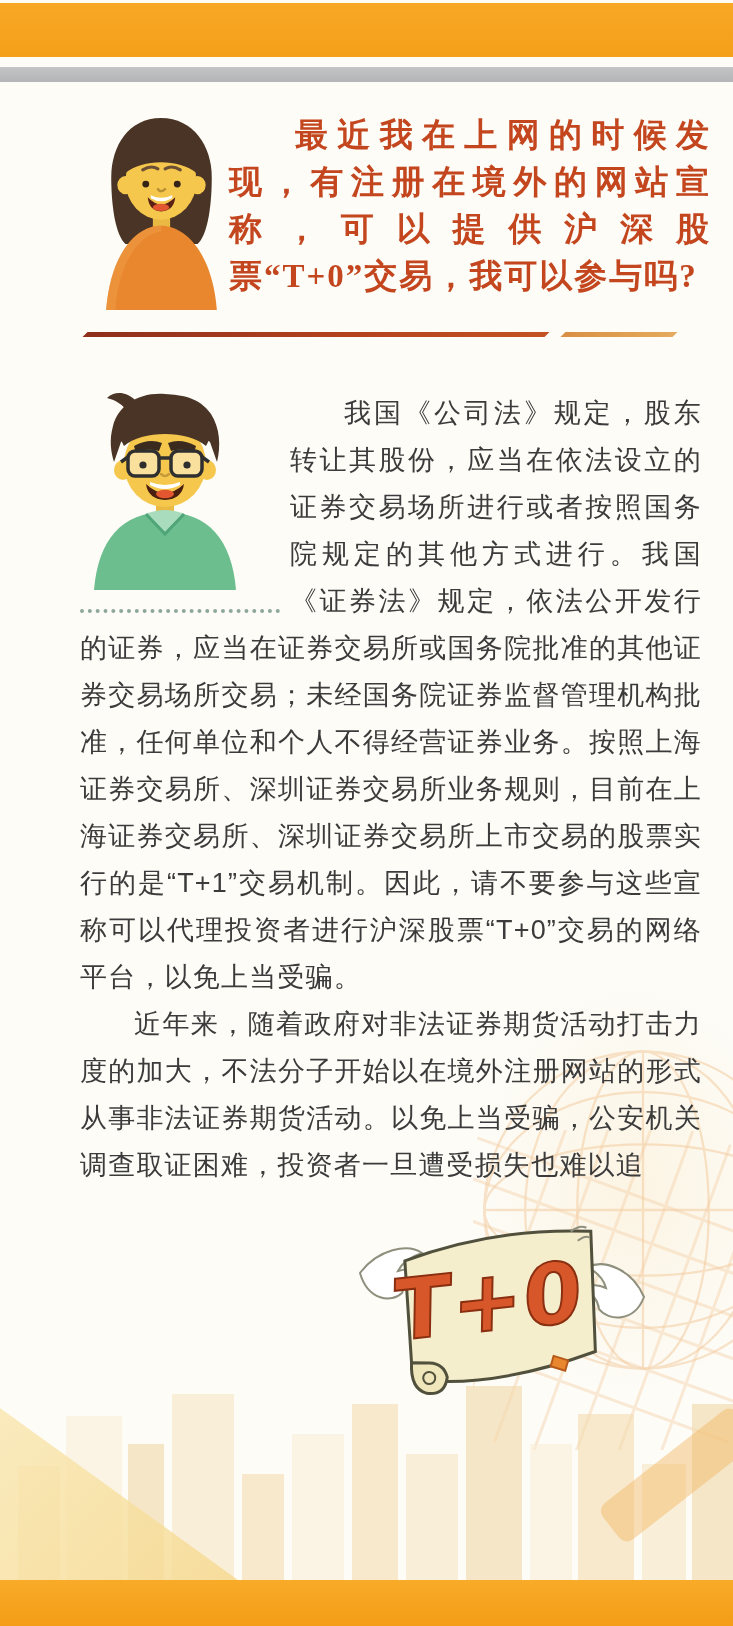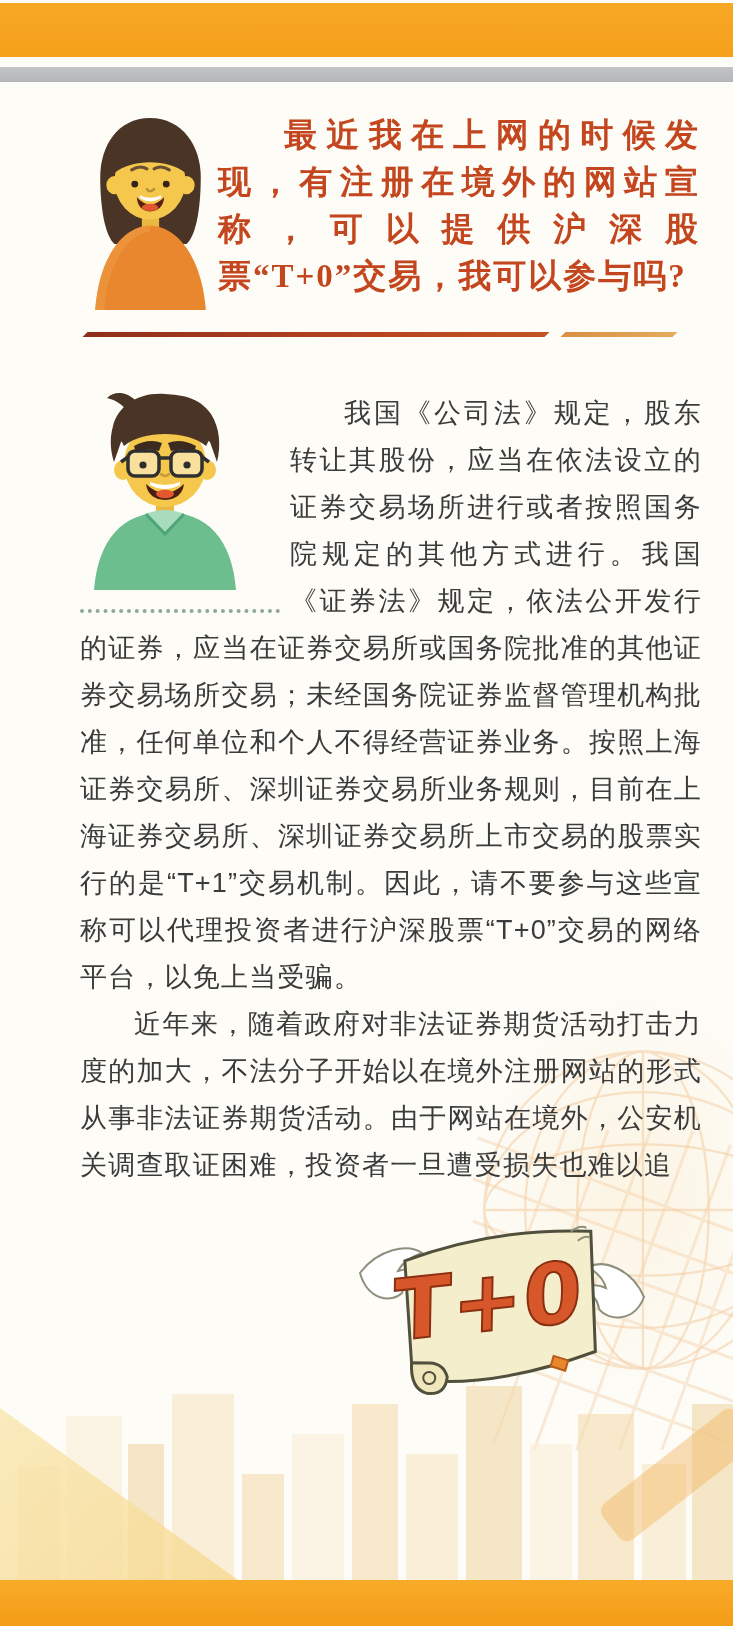--- a/index.html
+++ b/index.html
@@ -15,21 +15,21 @@
   .wm.skyline{left:0;top:1378px;width:733px;height:202px;opacity:.6;}
   .wm.globe{right:-80px;top:1040px;width:340px;height:340px;opacity:.4;}
   .wm.grid{right:0;top:1130px;width:260px;height:320px;opacity:.45;}
   .wm.corner{left:0;top:1408px;width:238px;height:172px;background:linear-gradient(135deg,#f9e6ae,#f6d98f);
              clip-path:polygon(0 0,100% 100%,0 100%);opacity:.8;}
   .wm.streak{right:-30px;top:1452px;width:170px;height:46px;background:#f2b55f;opacity:.45;
              transform:rotate(-38deg);border-radius:10px;}
   .wm.wash{right:-60px;top:980px;width:320px;height:420px;opacity:.5;
            background:radial-gradient(closest-side,#fbeccf,rgba(251,236,207,0));}
   
-  .question{position:absolute;left:83px;top:112px;width:617px;z-index:1;
+  .question{position:absolute;left:94px;top:112px;width:617px;z-index:1;
             font-family:"Liberation Serif",serif;font-weight:bold;
             font-size:33px;line-height:47px;letter-spacing:2px;color:#c3461e;
             text-align:justify;}
   .question .avatar-f{float:left;width:135px;height:198px;}
   .question p{margin:0;text-indent:2em;}
   
   .divider{position:absolute;left:85px;top:332px;width:600px;height:6px;z-index:1;}
   .divider .seg1{position:absolute;left:0;top:0;width:462px;height:5px;
                  background:linear-gradient(90deg,#8e2f1b,#b6431f 60%,#c35321);transform:skewX(-45deg);}
   .divider .seg2{position:absolute;left:478px;top:0;width:112px;height:5px;
@@ -151,21 +151,21 @@
         <path d="M81 84 q4 4 8 0" stroke="#c79a3a" stroke-width="2.5" fill="none" stroke-linecap="round"></path>
         <path d="M66 94 Q85 112 104 94 Q102 109 85 110 Q68 109 66 94 Z" fill="#4a1f10"></path>
         <path d="M70 95 Q85 103 100 95 L100 92 Q85 98 70 92 Z" fill="#ffffff"></path>
         <ellipse cx="85" cy="104" rx="9" ry="4.2" fill="#e2572f"></ellipse>
         <path d="M14 200 C18 150 42 122 85 122 C128 122 152 150 156 200 Z" fill="#6cbe8f"></path>
         <path d="M66 124 L85 142 L104 124 Q85 116 66 124 Z" fill="#a8dcbd"></path>
         <path d="M66 124 L85 144 L104 124" stroke="#4fa578" stroke-width="3" fill="none"></path>
       </svg><span class="dots"></span></span><span>我国《公司法》规定，股东转让其股份，应当在依法设立的证券交易场所进行或者按照国务院规定的其他方式进行。我国《证券法》规定，依法公开发行的证券，应当在证券交易所或国务院批准的其他证券交易场所交易；未经国务院证券监督管理机构批准，任何单位和个人不得经营证券业务。按照上海证券交易所、深圳证券交易所业务规则，目前在上海证券交易所、深圳证券交易所上市交易的股票实行的是“T+1”交易机制。因此，请不要参与这些宣称可以代理投资者进行沪深股票“T+0”交易的网络平台，以免上当受骗。</span>
     </p>
     <p>
-      <span>近年来，随着政府对非法证券期货活动打击力度的加大，不法分子开始以在境外注册网站的形式从事非法证券期货活动。由于网站在境外，公安机关调查取证困难，投资者一旦遭受损失也难以追</span><span class="t0-wrap"><svg width="300" height="220" viewBox="0 0 300 220">
+      <span>近年来，随着政府对非法证券期货活动打击力度的加大，不法分子开始以在境外注册网站的形式从事非法证券期货活动。以免上当受骗，公安机关调查取证困难，投资者一旦遭受损失也难以追</span><span class="t0-wrap"><svg width="300" height="220" viewBox="0 0 300 220">
         <g fill="#ffffff" stroke="#8f8f7e" stroke-width="2">
           <path d="M8 80 C26 56 56 50 70 60 C58 64 50 70 46 78 C56 75 64 77 68 83 C58 86 52 92 50 100 C40 110 16 108 8 80 Z"></path>
           <path d="M292 104 C280 76 252 66 236 74 C246 80 252 87 254 95 C245 91 237 92 232 97 C241 101 246 108 247 116 C256 128 282 130 292 104 Z"></path>
         </g>
         <g transform="rotate(-6 150 112)">
           <path d="M58 58 Q150 34 246 48 L238 168 Q150 190 84 182 Q58 180 54 160 Z" fill="#f5eecd" stroke="#50503c" stroke-width="3"></path>
           <path d="M54 160 Q50 186 66 192 Q84 196 88 178 Q86 164 72 162 Z" fill="#f0e6bc" stroke="#50503c" stroke-width="3"></path>
           <circle cx="70" cy="177" r="6" fill="none" stroke="#50503c" stroke-width="2"></circle>
           <path d="M226 46 q10 -6 16 -2 M232 56 q8 -5 12 -2" stroke="#8f8f7e" stroke-width="2" fill="none"></path>
           <path d="M196 168 l14 6 l-4 10 l-14 -6 Z" fill="#e9872e" stroke="#b65a1a" stroke-width="2"></path>

